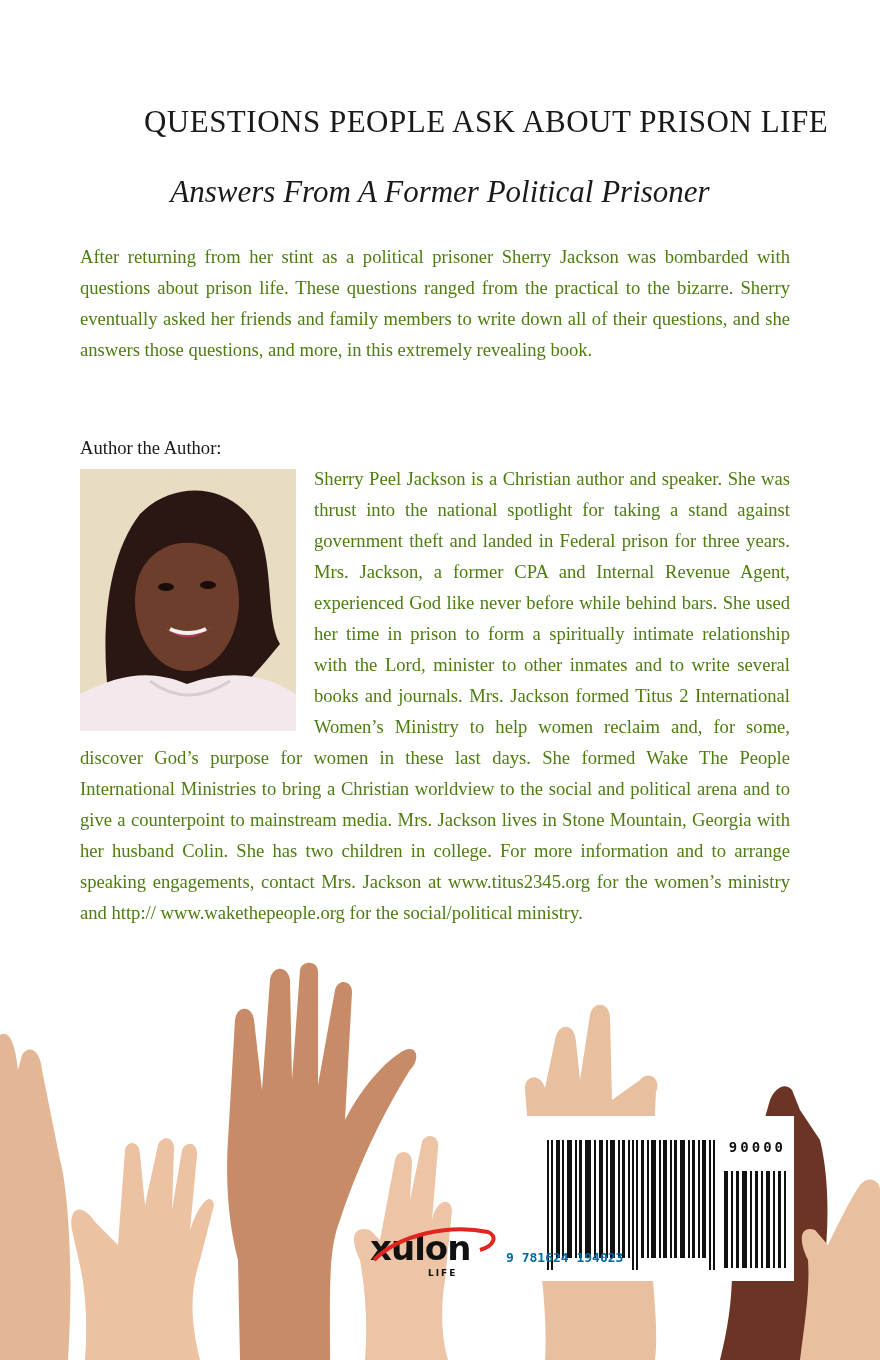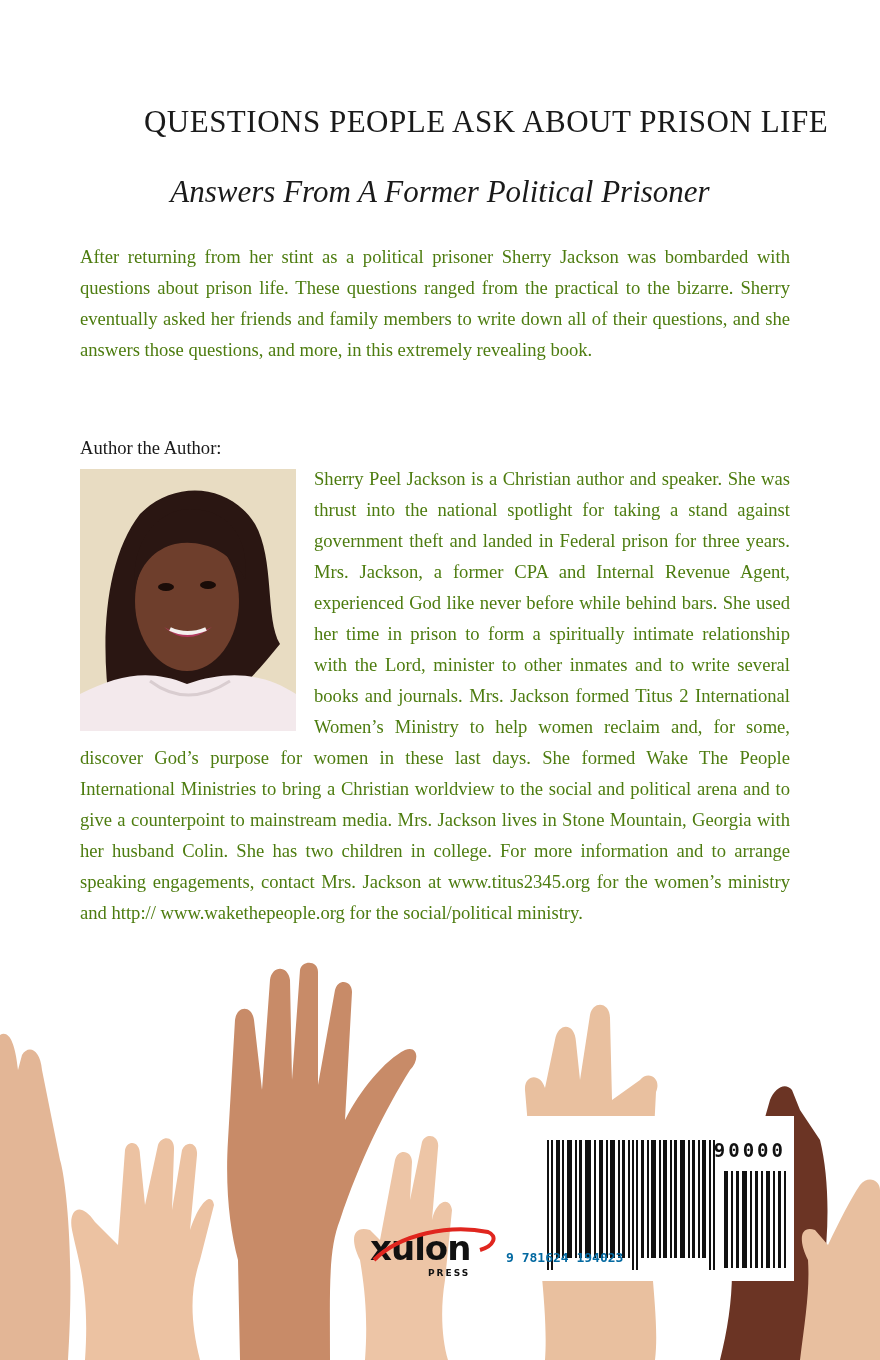--- a/index.html
+++ b/index.html
@@ -7,21 +7,21 @@
   .title { position:absolute; left:0; width:880px; top:104px; text-align:center; font-size:31px; letter-spacing:0.5px; color:#1a1a1a;padding-left:46px; }
   .subtitle { position:absolute; left:0; width:880px; top:158px; text-align:center; font-size:31px; font-style:italic; color:#1a1a1a;margin-top:16px; }
   .para { position:absolute; font-size:18.6px; line-height:31px; text-align:justify; color:#4d7c0f; }
   .blurb { left:80px; top:241px; width:710px; }
   .about-label { position:absolute; left:80px; top:432px; font-size:18.6px; line-height:31px; }
   .bio { left:80px; top:463px; width:710px; }
   .photo { float:left; width:216px; height:262px; margin:6px 18px 4px 0; position:relative; overflow:hidden; background:#e7d9bf; }
   .hands { position:absolute; left:0; top:960px; width:880px; height:400px; }
   .isbn-box { position:absolute; left:512px; top:1116px; width:282px; height:165px; background:#fff; }
   .isbn-text { position:absolute; left:8px; top:-2px; font-family:"DejaVu Sans Mono","Liberation Mono",monospace; font-size:19px; font-weight:bold; letter-spacing:1px; color:#111; }
-  .addon-num { position:absolute; right:8px; top:23px; font-family:"DejaVu Sans Mono","Liberation Mono",monospace; font-size:19px; font-weight:bold; letter-spacing:3px; color:#111;padding-left:8px; }
+  .addon-num { position:absolute; right:8px; top:23px; font-family:"DejaVu Sans Mono","Liberation Mono",monospace; font-size:14px; font-weight:bold; letter-spacing:3px; color:#111;padding-left:8px; }
   .ean-num { position:absolute; left:-6px; top:134px; font-family:"DejaVu Sans Mono","Liberation Mono",monospace; font-size:13px; font-weight:bold; color:#0369a1; background:transparent; }
   .logo { position:absolute; left:370px; top:1228px; width:130px; height:60px;text-align:right; }
   .logo-word { position:absolute; left:0; top:0; font-family:"DejaVu Sans","Liberation Sans",sans-serif; font-weight:bold; font-size:34px; letter-spacing:-1px; color:#111; }
   .logo-press { position:absolute; left:58px; top:40px; font-family:"DejaVu Sans","Liberation Sans",sans-serif; font-weight:bold; font-size:9px; letter-spacing:2px; color:#111; }
 </style>
 </head>
 <body>
 
 <div>
 
@@ -116,16 +116,16 @@
       </g>
     </svg>
     <div class="ean-num">9 781624 194023</div>
   </div>
 
   <div class="logo">
     <span class="logo-word">xulon</span>
     <svg width="130" height="40" style="position:absolute;left:0;top:-4px">
       <path d="M4 36 C30 10 80 0 118 8 C128 12 124 22 110 26" stroke="#e0261f" stroke-width="4" fill="none"></path>
     </svg>
-    <span class="logo-press">PRESS</span>
+    <span class="logo-press">LIFE</span>
   </div>
 
 </div>
 
 </body></html>

